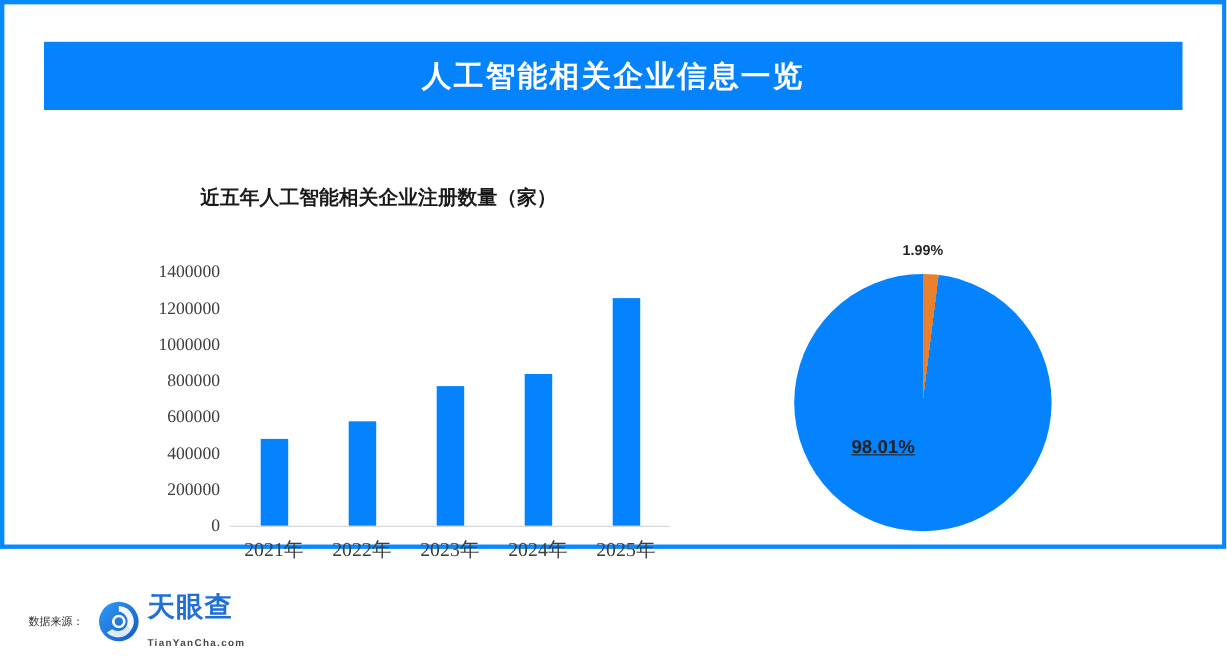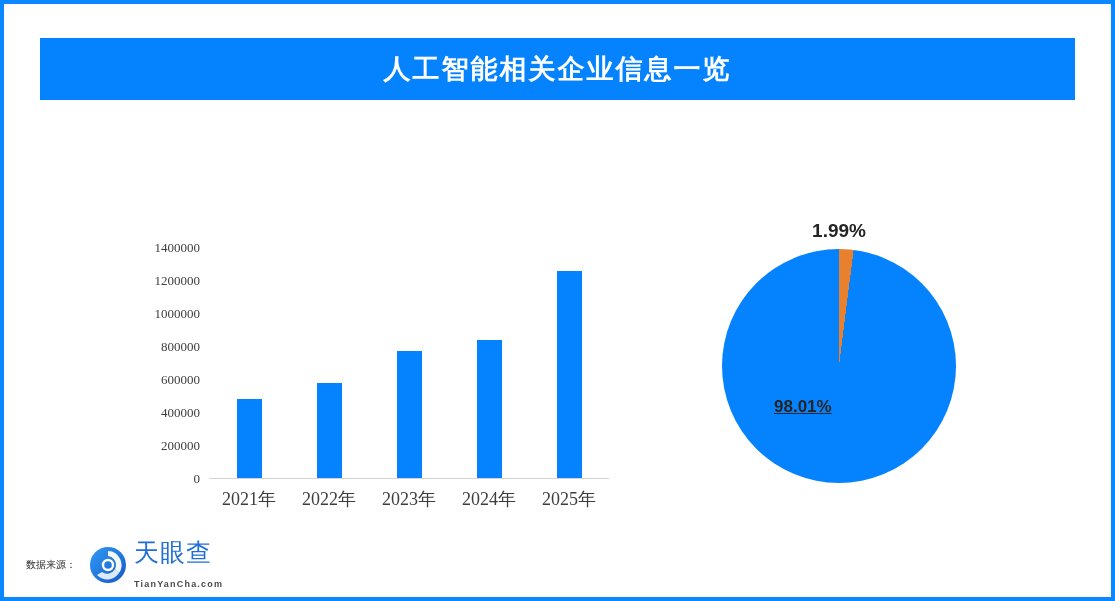--- a/index.html
+++ b/index.html
@@ -4,21 +4,21 @@
 <style>
   * { box-sizing: border-box; margin: 0; padding: 0; }
   html, body {
     width: 1115px; height: 601px;
     background: #ffffff;
     font-family: "Liberation Sans", "DejaVu Sans", sans-serif;
     overflow: hidden;
   }
   #page {
     position: relative;
-    width: 1115px; height: 601px;
+    width: 1115px; height: 499px;
     background: #ffffff;
     border: 4px solid #0a88ff;
   }
 
   
   #banner {
     position: absolute;
     left: 36px; top: 34px;
     width: 1035px; height: 62px;
     background: #0583ff;
@@ -51,21 +51,21 @@
   }
   .y-ticks {
     position: absolute;
     left: 0; top: 0;
     width: 76px; height: 247px;
   }
   .y-tick {
     position: absolute;
     right: 0;
     transform: translateY(-50%);
-    font-size: 13px;
+    font-size: 16px;
     color: #3d3d3d;
     white-space: nowrap;
     font-family: "Liberation Serif", "DejaVu Serif", serif;
   }
   #plot {
     position: absolute;
     left: 85px; top: 0;
     width: 400px; height: 247px;
   }
   #baseline {
@@ -131,21 +131,21 @@
     font-weight: bold;
     color: #242424;
     white-space: nowrap;
     text-decoration: underline;
   }
   #pie-label-minor {
     position: absolute;
     left: 718px; top: 216px;
     width: 234px;
     text-align: center;
-    font-size: 19px;
+    font-size: 13px;
     font-weight: bold;
     color: #242424;
     white-space: nowrap;
   }
 
   
   #footer {
     position: absolute;
     left: 22px; top: 536px;
     display: flex; align-items: center;
@@ -156,21 +156,21 @@
     color: #2b2b2b;
     white-space: nowrap;
   }
   #logo {
     display: flex; align-items: center; gap: 6px;
   }
   #logo-mark { display: block; }
   #logo-text-wrap { display: flex; flex-direction: column; line-height: 1; }
   #logo-cn {
     font-size: 25px;
-    font-weight: normal;
+    font-weight: bold;
     color: #1f6fd6;
     letter-spacing: 1px;
     white-space: nowrap;
   }
   #logo-en {
     font-size: 9px;
     font-weight: bold;
     color: #4a4a4a;
     letter-spacing: 1.2px;
     margin-top: 15px;
@@ -179,20 +179,21 @@
 </style>
 </head>
 <body>
 
 <div id="page">
 
   <div id="banner">
     <span id="banner-text">人工智能相关企业信息一览</span>
   </div>
 
+  <div class="panel-title" id="bar-title">近五年人工智能相关企业注册数量（家）</div>
 
   <div id="bar-chart">
     <div class="y-ticks">
       <div class="y-tick" style="top:16px">1400000</div>
       <div class="y-tick" style="top:49px">1200000</div>
       <div class="y-tick" style="top:82px">1000000</div>
       <div class="y-tick" style="top:115px">800000</div>
       <div class="y-tick" style="top:148px">600000</div>
       <div class="y-tick" style="top:181px">400000</div>
       <div class="y-tick" style="top:214px">200000</div>

